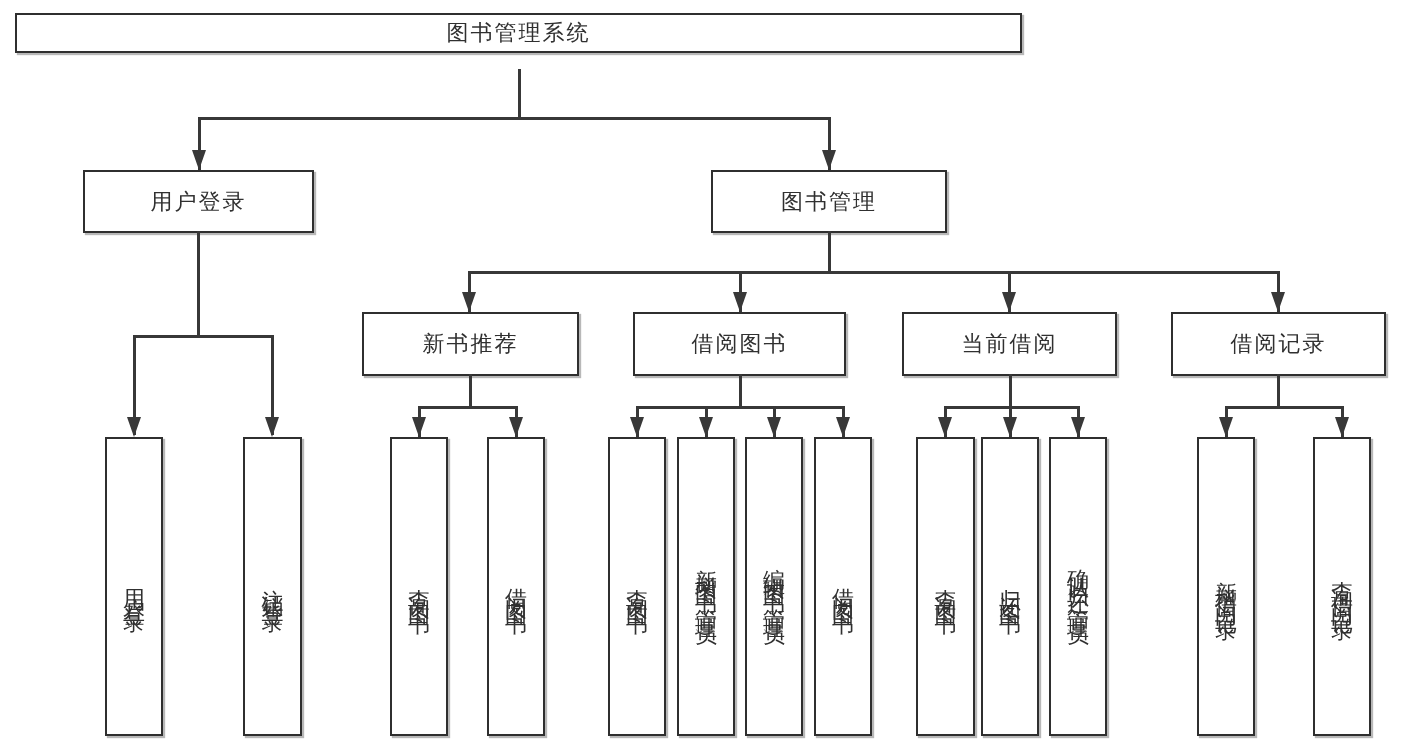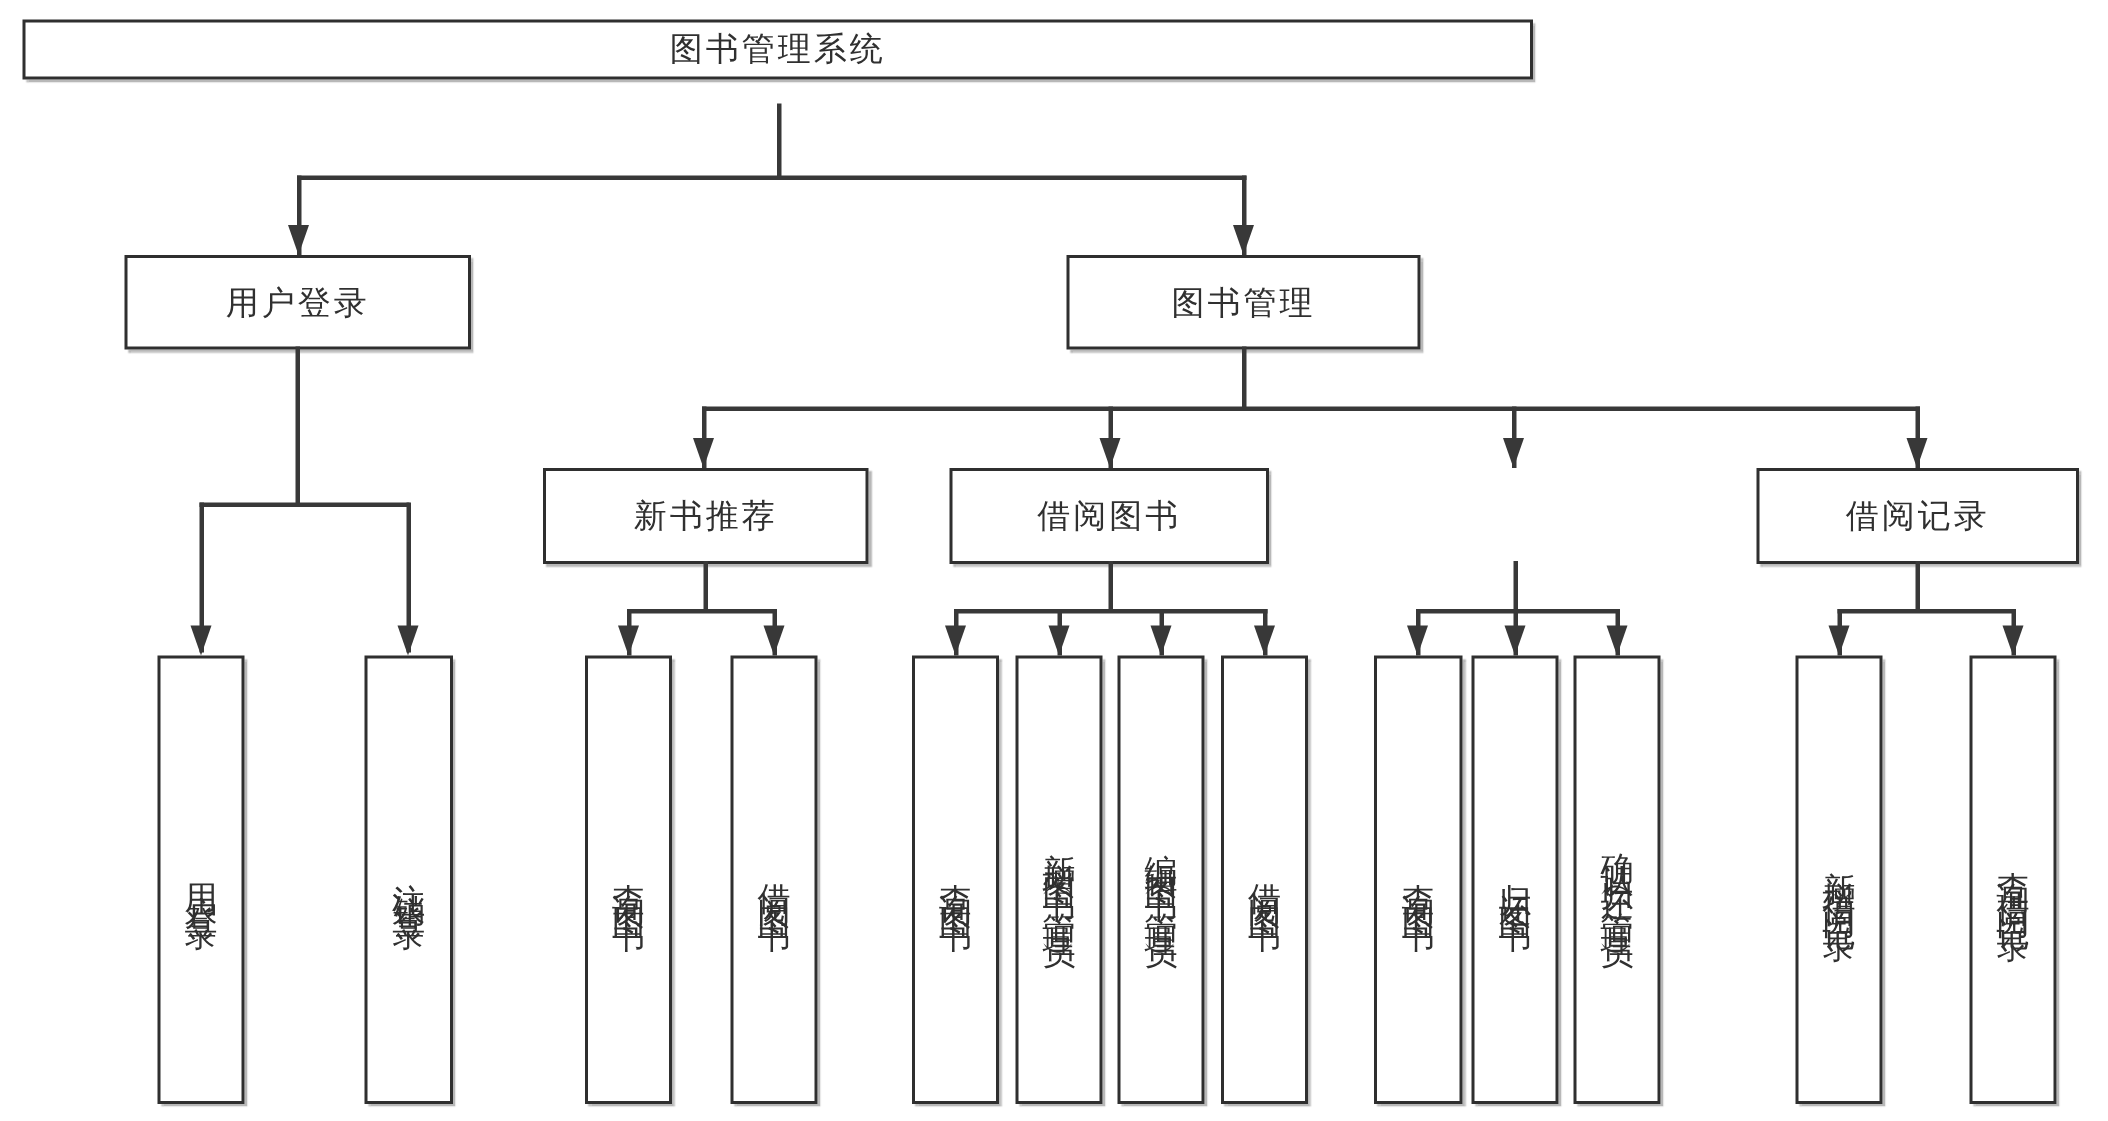--- a/index.html
+++ b/index.html
@@ -54,20 +54,21 @@
 
 <div id="canvas">
 
   <div class="node" style="left:15px;top:13px;width:1007px;height:40px;">图书管理系统</div>
 
   <div class="node" style="left:83px;top:170px;width:231px;height:63px;">用户登录</div>
   <div class="node" style="left:362px;top:312px;width:217px;height:64px;">新书推荐</div>
 
   <div class="node" style="left:711px;top:170px;width:236px;height:63px;">图书管理</div>
   <div class="node" style="left:633px;top:312px;width:213px;height:64px;">借阅图书</div>
+  <div class="node" style="left:902px;top:312px;width:215px;height:64px;">当前借阅</div>
   <div class="node" style="left:1171px;top:312px;width:215px;height:64px;">借阅记录</div>
 
   <div class="node leaf" style="left:105px;top:437px;width:58px;height:299px;">用户登录</div>
   <div class="node leaf" style="left:243px;top:437px;width:59px;height:299px;">注销登录</div>
 
   <div class="node leaf" style="left:390px;top:437px;width:58px;height:299px;">查询图书</div>
   <div class="node leaf" style="left:487px;top:437px;width:58px;height:299px;">借阅图书</div>
 
   <div class="node leaf" style="left:608px;top:437px;width:58px;height:299px;">查询图书</div>
   <div class="node leaf" style="left:677px;top:437px;width:58px;height:299px;">新增图书（管理员）</div>

